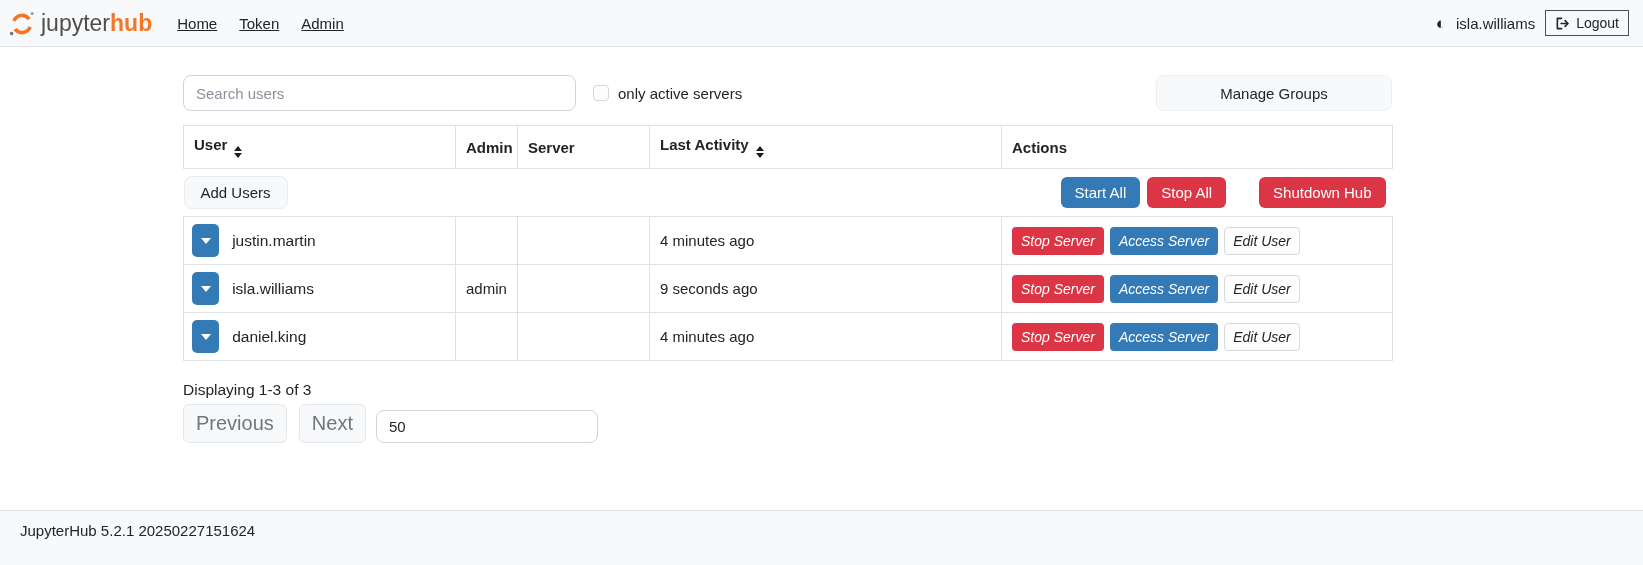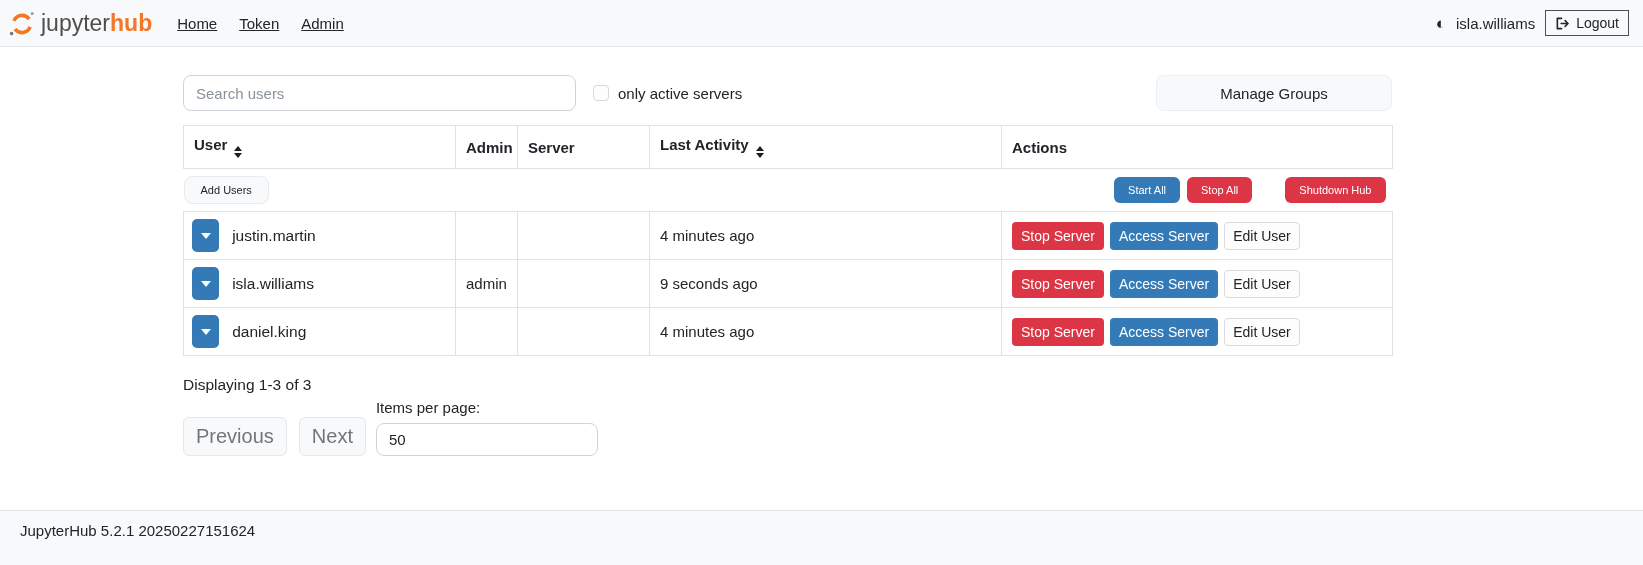--- a/index.html
+++ b/index.html
@@ -56,37 +56,37 @@
   
   table.users { margin-top: 14px; border-collapse: collapse; table-layout: fixed; width: 1209px; }
   th, td { border: 1px solid #dee2e6; }
   th { text-align: left; font-size: 15px; font-weight: bold; padding: 10px 10px; height: 42px; }
   .sort-icon { display: inline-flex; flex-direction: column; gap: 2px; margin-left: 7px; vertical-align: -1px; cursor: pointer; }
   .sort-icon .up   { width: 0; height: 0; border-left: 4px solid transparent; border-right: 4px solid transparent; border-bottom: 5px solid #1b1f22; }
   .sort-icon .down { width: 0; height: 0; border-left: 4px solid transparent; border-right: 4px solid transparent; border-top: 5px solid #1b1f22; }
 
   .controls-td { border: none; padding: 7px 0; }
   .controls-flex { display: flex; align-items: center; }
-  .btn { font-family: inherit; font-size: 11px; border: 1px solid transparent; border-radius: 6px; padding: 6px 13px; cursor: pointer; }
+  .btn { font-family: inherit; font-size: 15px; border: 1px solid transparent; border-radius: 6px; padding: 6px 13px; cursor: pointer; }
   .btn-light { background: #f8f9fa; border-color: #e8ebee; color: #212529; border-radius: 8px; padding: 7px 16px; }
   .btn-primary { background: #337ab7; color: #fff; }
   .btn-danger { background: #dc3545; color: #fff; }
   .controls-right { margin-left: auto; display: flex; gap: 7px; padding-right: 7px; }
   .shutdown-hub { margin-left: 26px; }
 
   td.cell { font-size: 15px; padding: 7px 10px; height: 48px; }
   td.user-cell { padding: 7px 8px; }
   .dropdown-toggle {
     width: 27px; height: 33px; background: #337ab7; border: none; border-radius: 5px;
     display: inline-flex; align-items: center; justify-content: center; vertical-align: middle; cursor: pointer;
   }
   .caret-down { width: 0; height: 0; border-left: 5px solid transparent; border-right: 5px solid transparent; border-top: 6px solid #fff; }
   .username { margin-left: 9px; font-size: 15.5px; vertical-align: middle; }
   .actions-cell { padding: 7px 8px; }
-  .btn-sm { font-size: 14px; padding: 5px 8px; border-radius: 4px; margin-right: 6px; }
+  .btn-sm { font-size: 14px; padding: 5px 8px; border-radius: 4px; margin-right: 6px; font-style: italic; }
   .btn-edit { background: #fdfdfd; border: 1px solid #d6dade; color: #212529; }
 
   
   .displaying { margin-top: 20px; font-size: 15.5px; }
   .pagination-area { display: flex; align-items: flex-end; margin-top: 5px; }
   .pager-buttons { display: flex; gap: 12px; }
   .pager-btn {
     background: #f8f9fa; border: 1px solid #e4e7ea; border-radius: 6px;
     color: #6f777e; font-size: 20px; font-family: inherit; padding: 7px 12px; cursor: pointer;
   }
@@ -237,21 +237,20 @@
     </table>
 
     <div class="displaying">Displaying 1-3 of 3</div>
 
     <div class="pagination-area">
       <div class="pager-buttons">
         <button class="pager-btn">Previous</button>
         <button class="pager-btn">Next</button>
       </div>
       <div class="ipp-group">
-        <label class="ipp-label">Items per page:</label>
         <input class="ipp-input" type="text" value="50" style="">
       </div>
     </div>
 
   </div>
 </main>
 
 <footer>
   <span>JupyterHub 5.2.1 20250227151624</span>
 </footer>

